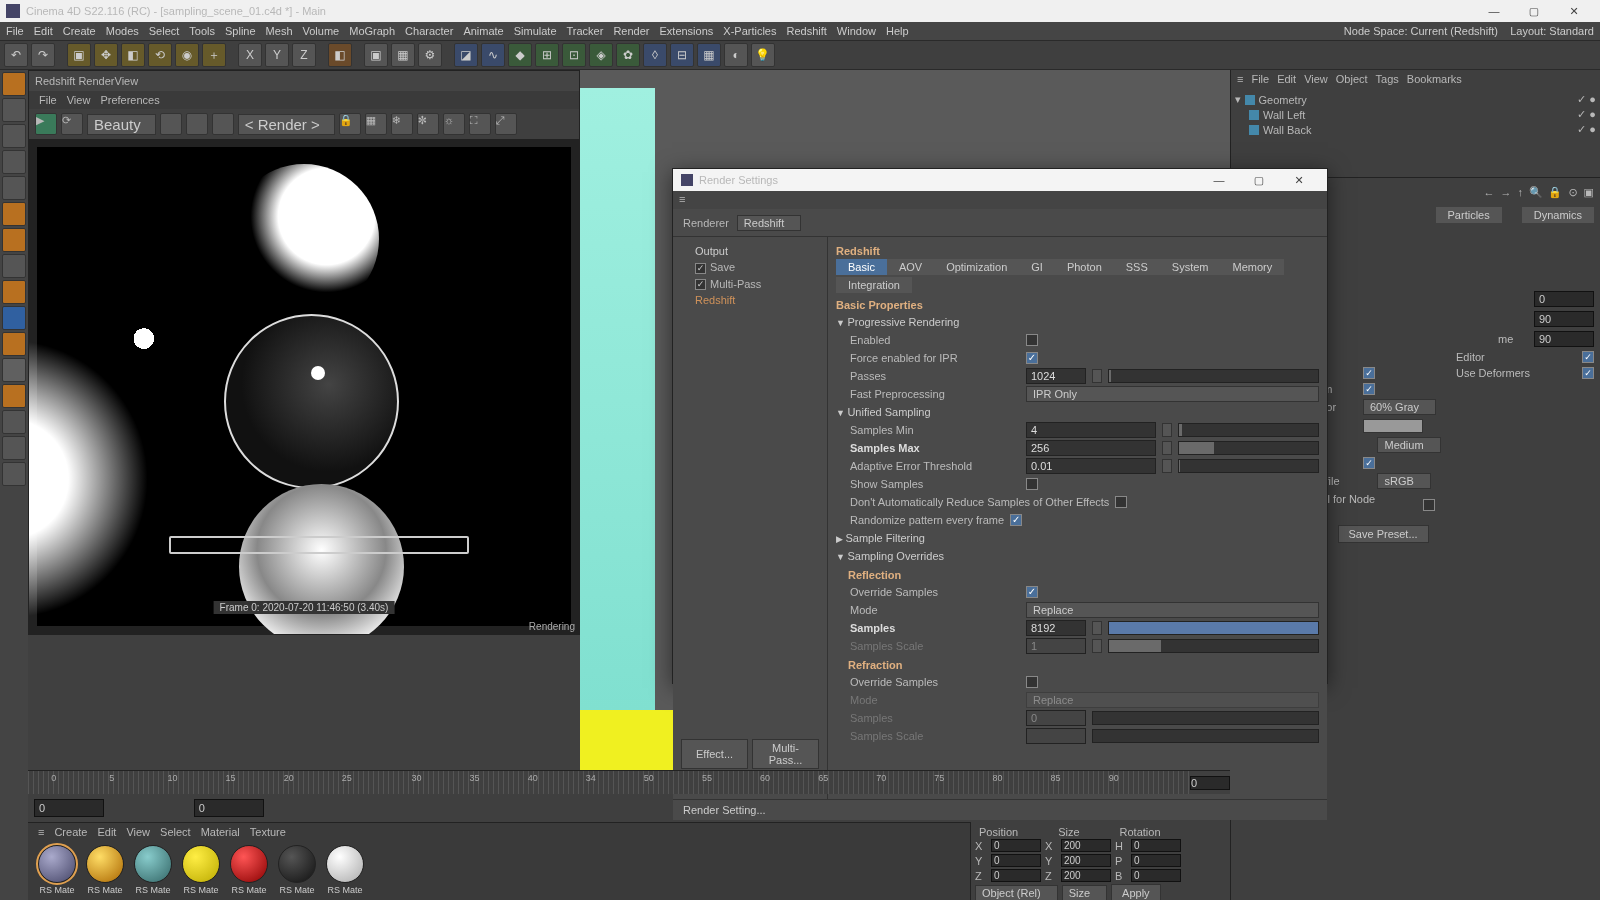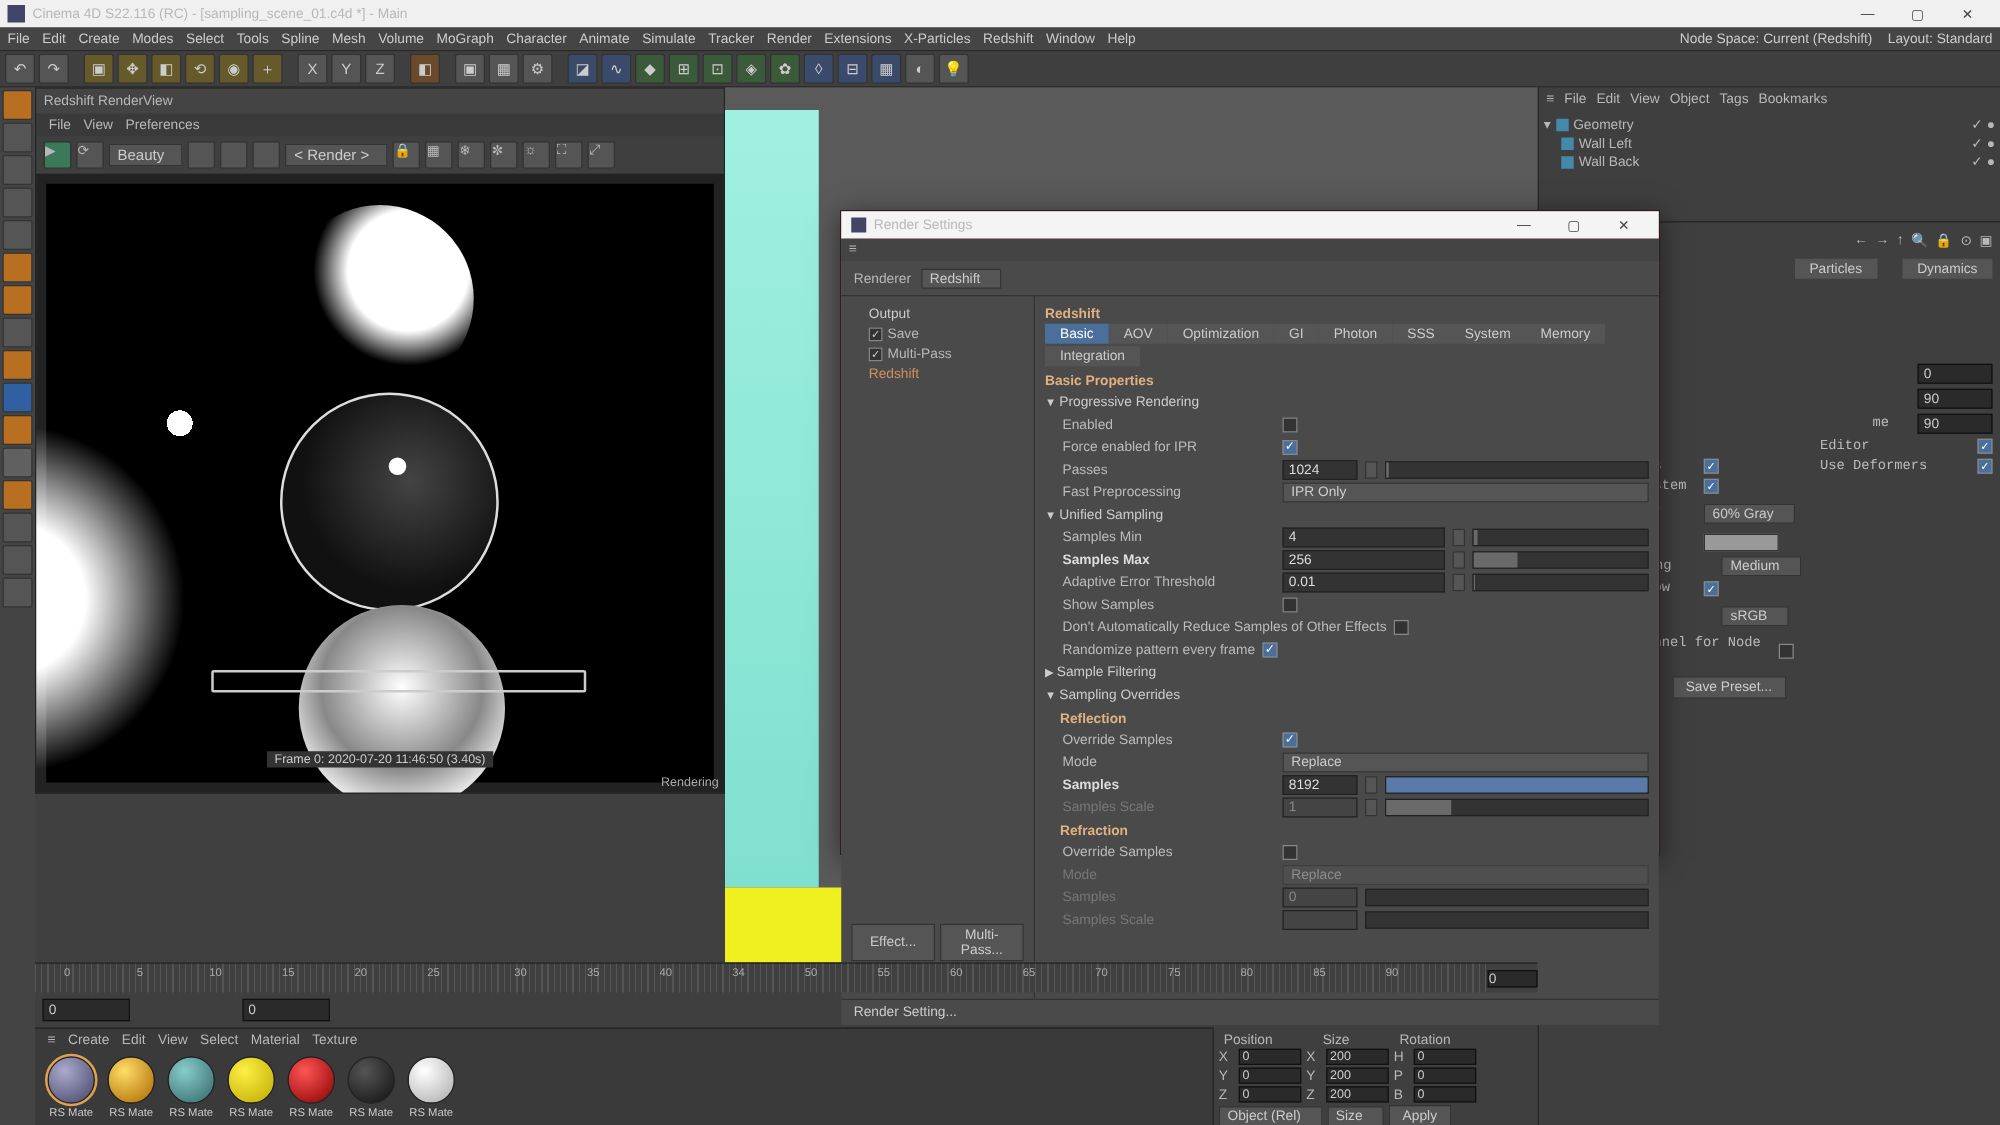--- a/index.html
+++ b/index.html
@@ -19,39 +19,39 @@
 .leftstrip .lb{height:24px;background:#555;border:1px solid #333;border-radius:2px;}
 .leftstrip .lb.orange{background:#b87020}
 .leftstrip .lb.blue{background:#3060a0}
 .leftstrip .lb.gray{background:#606060}
 .center{flex:1;display:flex;flex-direction:column;}
 .workarea{flex:1;display:flex;position:relative;background:#404040;}
 .renderview{position:absolute;left:0;top:0;width:552px;height:565px;background:#383838;border:1px solid #222;display:flex;flex-direction:column;}
 .rvtab{height:20px;background:#444;display:flex;align-items:center;padding:0 6px;color:#ccc;font-size:11px;}
 .rvmenu{height:18px;background:#3a3a3a;display:flex;align-items:center;gap:10px;padding:0 10px;}
 .rvtools{height:30px;background:#3f3f3f;display:flex;align-items:center;gap:4px;padding:0 6px;}
-.rvtools .dd{background:#555;border:1px solid #333;padding:1px 14px 1px 6px;position:relative;color:#ccc;font-size:12px;}
+.rvtools .dd{background:#555;border:1px solid #333;padding:1px 14px 1px 6px;position:relative;color:#ccc;font-size:15px;}
 .rvtools .rb{width:22px;height:22px;background:#555;border:1px solid #333;border-radius:2px;}
 .rvcanvas{flex:1;background:#222;position:relative;overflow:hidden;padding:10px;}
 .noise{position:absolute;inset:8px;background:radial-gradient(circle at 20% 40%, #fff 0%, #ddd 2%, transparent 2%),repeating-radial-gradient(circle at 50% 50%, #111 0 1px, #1a1a1a 1px 2px);filter:contrast(1.4);}
 .sphere{position:absolute;border-radius:50%;}
 .s1{left:200px;top:25px;width:150px;height:150px;background:radial-gradient(circle at 65% 35%, #fff 0%, #fff 35%, #000 55%);}
 .s2{left:195px;top:175px;width:175px;height:175px;background:radial-gradient(circle at 60% 40%, #444 0%, #111 60%);border:2px solid #ddd;}
 .s2::after{content:"";position:absolute;left:85px;top:50px;width:14px;height:14px;background:#fff;border-radius:50%;}
 .s3{left:210px;top:345px;width:165px;height:165px;background:radial-gradient(circle at 50% 40%, #fff 0%, #888 50%, #fff 80%);}
 .glow{position:absolute;left:-20px;top:200px;width:140px;height:280px;background:radial-gradient(ellipse at left,#fff 0%,#fff 30%,transparent 70%);}
 .floor{position:absolute;left:140px;bottom:80px;width:300px;height:18px;border:2px solid #ccc;border-radius:2px;}
 .rvfoot{position:absolute;bottom:20px;left:50%;transform:translateX(-50%);background:#333;color:#ccc;padding:1px 6px;font-size:10px;}
 .rendering{position:absolute;right:4px;bottom:2px;color:#aaa;font-size:10px;}
 .viewport{position:absolute;left:552px;top:0;right:0;bottom:0;background:#5a5a5a;}
 .vpcyan{position:absolute;left:0;top:18px;width:75px;bottom:60px;background:linear-gradient(#a0f0e0,#80e0d0);}
 .vpfloor{position:absolute;left:0;right:0;bottom:0;height:60px;background:#f0f020;}
 
 
-.rsdialog{position:absolute;left:644px;top:98px;width:656px;height:516px;background:#ef4444;border:1px solid #222;box-shadow:0 4px 20px rgba(0,0,0,.5);display:flex;flex-direction:column;}
+.rsdialog{position:absolute;left:644px;top:98px;width:656px;height:516px;background:#fef9c3;border:1px solid #222;box-shadow:0 4px 20px rgba(0,0,0,.5);display:flex;flex-direction:column;}
 .rstitle{height:28px;background:#f4f4f4;display:flex;align-items:center;padding:0 8px;color:#333;}
 .rstitle .spacer{flex:1}
 .rsbody{flex:1;display:flex;flex-direction:column;background:#4a4a4a;}
 .rshead{height:28px;display:flex;align-items:center;gap:8px;padding:0 10px;border-bottom:1px solid #333;}
 .rshead select,.rsdd{background:#555;border:1px solid #333;color:#ccc;padding:1px 16px 1px 6px;font-size:11px;}
 .rsmain{flex:1;display:flex;}
 .rsleft{width:155px;border-right:1px solid #333;padding:6px 4px;display:flex;flex-direction:column;}
 .rsleft .node{padding:2px 4px 2px 18px;color:#ccc;}
 .rsleft .node.sel{color:#d0925a;}
 .rsleft .chk{display:inline-block;width:11px;height:11px;border:1px solid #888;margin-right:4px;vertical-align:middle;background:#333;}
@@ -97,21 +97,21 @@
 .matball{width:38px;height:38px;border-radius:50%;border:1px solid #222;}
 .matball.sel{outline:2px solid #e0a050;}
 .mat span{font-size:9px;color:#ccc;}
 
 
 .rightcol{width:370px;background:#3f3f3f;border-left:1px solid #222;display:flex;flex-direction:column;}
 .objpanel{height:90px;border-bottom:1px solid #222;padding:4px;font-size:10px;}
 .objpanel .orow{display:flex;align-items:center;gap:4px;padding:1px 0;}
 .attrpanel{flex:1;padding:6px;overflow:hidden;}
 .arow{display:flex;align-items:center;gap:6px;padding:2px 0;}
-.arow label{width:120px;color:#bbb;font-family:Liberation Mono, monospace;}
+.arow label{width:120px;color:#bbb;}
 .ainput{width:60px;background:#2a2a2a;border:1px solid #111;color:#ccc;padding:1px 4px;}
 .acheck{width:12px;height:12px;border:1px solid #888;background:#333;}
 .acheck.on{background:#4a6f9a;}
 .acheck.on::after{content:"✓";color:#fff;font-size:9px;display:block;text-align:center;line-height:10px;}
 .abtn{background:#555;border:1px solid #333;color:#ccc;padding:2px 10px;}
 
 
 .coordpanel{position:relative;width:260px;background:#3f3f3f;border-left:1px solid #222;padding:4px;height:78px;display:flex;flex-direction:column;}
 .coordhead{display:flex;gap:40px;padding:0 4px;color:#ccc;}
 .coordrow{display:flex;gap:4px;align-items:center;padding:1px 0;}

